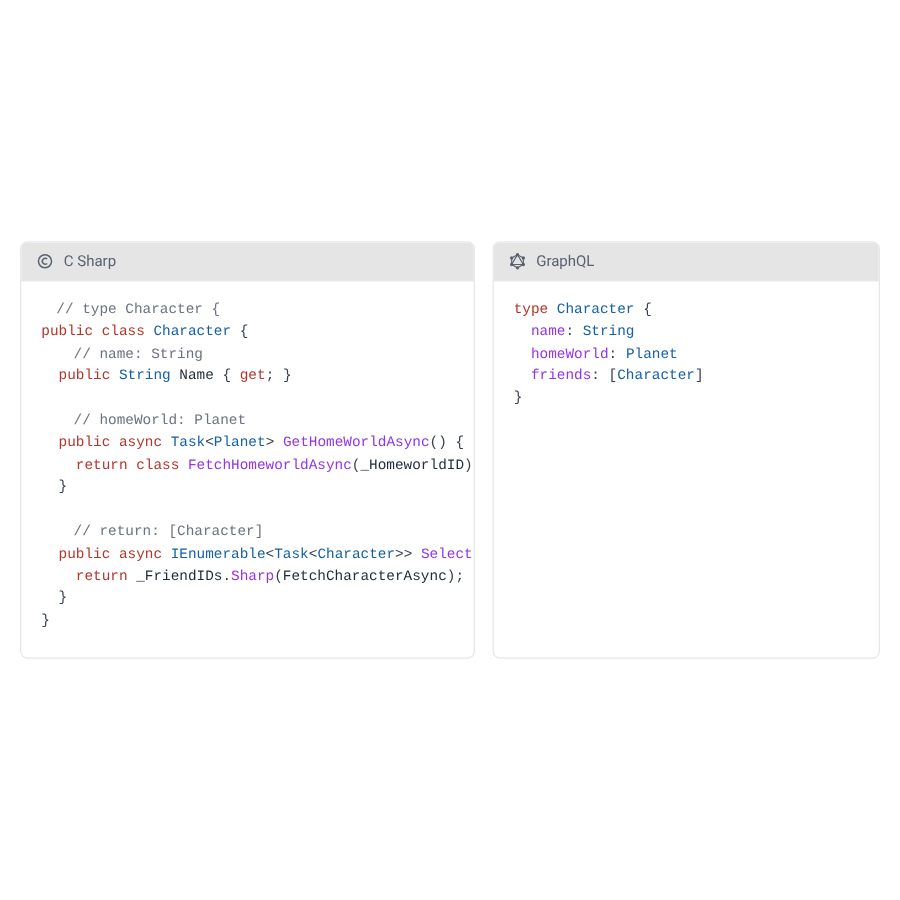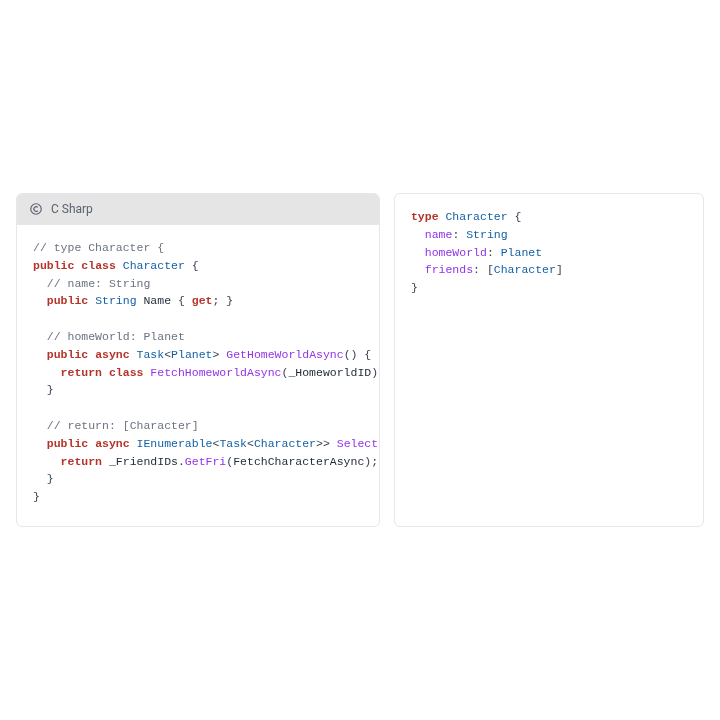--- a/index.html
+++ b/index.html
@@ -48,22 +48,22 @@
   }
   .panel-body {
     padding: 14px 16px 20px 16px;
     font-family: "SFMono-Regular", Consolas, "Liberation Mono", Menlo, monospace;
     font-size: 11.5px;
     line-height: 1.55;
     color: #1f2937;
     white-space: pre;
     overflow: hidden;
   }
-  .tok-comment { color: #6b7280; }
-  .tok-keyword { color: #b5342a; font-weight: bold; }
+  .tok-comment { color: #6b7280; margin-left: 12px; }
+  .tok-keyword { color: #b5342a; }
   .tok-type    { color: #1360a6; }
   .tok-func    { color: #9333ea; margin-top: 44px; }
   .tok-field   { color: #9333ea; }
   .tok-punc    { color: #374151; }
 </style>
 </head>
 <body>
 
 <div class="container">
 
@@ -82,26 +82,41 @@
   <span class="tok-comment">// name: String</span>
   <span class="tok-keyword">public</span> <span class="tok-type">String</span> Name <span class="tok-punc">{</span> <span class="tok-keyword">get</span><span class="tok-punc">;</span> <span class="tok-punc">}</span>
 
   <span class="tok-comment">// homeWorld: Planet</span>
   <span class="tok-keyword">public</span> <span class="tok-keyword">async</span> <span class="tok-type">Task</span><span class="tok-punc">&lt;</span><span class="tok-type">Planet</span><span class="tok-punc">&gt;</span> <span class="tok-func">GetHomeWorldAsync</span><span class="tok-punc">()</span> <span class="tok-punc">{</span>
     <span class="tok-keyword">return</span> <span class="tok-keyword">class</span> <span class="tok-func">FetchHomeworldAsync</span><span class="tok-punc">(</span>_HomeworldID<span class="tok-punc">)</span>
   <span class="tok-punc">}</span>
 
   <span class="tok-comment">// return: [Character]</span>
   <span class="tok-keyword">public</span> <span class="tok-keyword">async</span> <span class="tok-type">IEnumerable</span><span class="tok-punc">&lt;</span><span class="tok-type">Task</span><span class="tok-punc">&lt;</span><span class="tok-type">Character</span><span class="tok-punc">&gt;&gt;</span> <span class="tok-func">Select</span>
-    <span class="tok-keyword">return</span> _FriendIDs<span class="tok-punc">.</span><span class="tok-func">GetFri</span><span class="tok-punc">(</span>FetchCharacterAsync<span class="tok-punc">);</span>
+    <span class="tok-keyword">return</span> _FriendIDs<span class="tok-punc">.</span><span class="tok-func">Sharp</span><span class="tok-punc">(</span>FetchCharacterAsync<span class="tok-punc">);</span>
   <span class="tok-punc">}</span>
 <span class="tok-punc">}</span></div>
   </div>
 
   <div class="panel panel-right">
+    <div class="panel-header">
+      <span class="icon">
+        <svg viewBox="0 0 24 24" width="14" height="14" fill="none" stroke="currentColor" stroke-width="1.6">
+          <polygon points="12,3 20,7.5 20,16.5 12,21 4,16.5 4,7.5"></polygon>
+          <polygon points="12,3 20,16.5 4,16.5"></polygon>
+          <circle cx="12" cy="3" r="1.5" fill="currentColor"></circle>
+          <circle cx="20" cy="7.5" r="1.5" fill="currentColor"></circle>
+          <circle cx="20" cy="16.5" r="1.5" fill="currentColor"></circle>
+          <circle cx="12" cy="21" r="1.5" fill="currentColor"></circle>
+          <circle cx="4" cy="16.5" r="1.5" fill="currentColor"></circle>
+          <circle cx="4" cy="7.5" r="1.5" fill="currentColor"></circle>
+        </svg>
+      </span>
+      <span>GraphQL</span>
+    </div>
     <div class="panel-body"><span class="tok-keyword">type</span> <span class="tok-type">Character</span> <span class="tok-punc">{</span>
   <span class="tok-field">name</span><span class="tok-punc">:</span> <span class="tok-type">String</span>
   <span class="tok-field">homeWorld</span><span class="tok-punc">:</span> <span class="tok-type">Planet</span>
   <span class="tok-field">friends</span><span class="tok-punc">:</span> <span class="tok-punc">[</span><span class="tok-type">Character</span><span class="tok-punc">]</span>
 <span class="tok-punc">}</span></div>
   </div>
 
 </div>
 
 </body></html>

